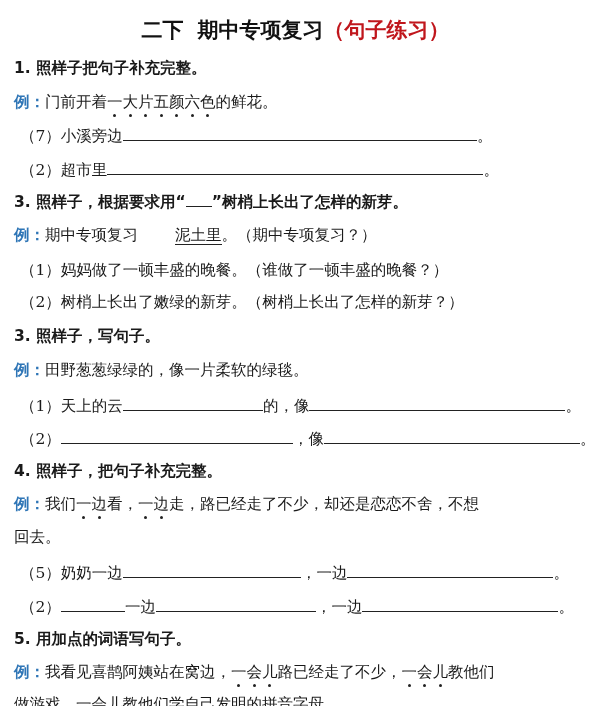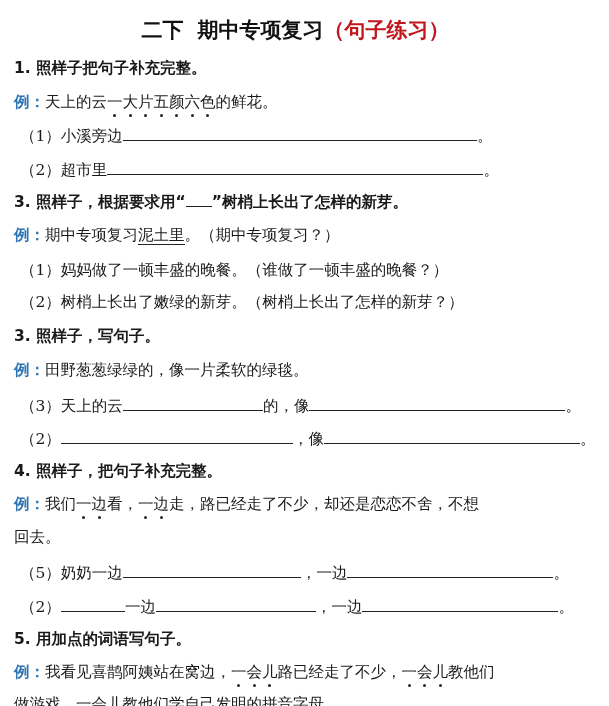--- a/index.html
+++ b/index.html
@@ -11,56 +11,56 @@
   .title .gap { display: inline-block; width: 14px; }
   .row { position: absolute; left: 0; width: 609px; white-space: nowrap; font-size: 15.5px; line-height: 20px; }
   .q { font-family: "DejaVu Sans", "Liberation Sans", sans-serif; font-weight: bold; font-size: 15.5px; left: 14px; }
   .ex { left: 14px; }
   .ex .lbl { color: #2e75b6; font-weight: bold; font-family: "DejaVu Sans", "Liberation Sans", sans-serif; }
   .sub { left: 20px; }
   .blank { display: inline-block; border-bottom: 1.5px solid #222; height: 16px; vertical-align: baseline; }
   .dot { position: relative; }
   .dot::after { content: ""; position: absolute; left: 50%; bottom: -6px; width: 3px; height: 3px;
                 margin-left: -1.5px; border-radius: 50%; background: #222; }
-  .ul { border-bottom: 1.5px solid #222; }
+  .ul { border-bottom: 1.5px solid #222; margin-left: 37px; }
   .qblank { display: inline-block; width: 26px; border-bottom: 1.5px solid #222; height: 14px; }
 </style>
 </head>
 <body>
 
 <div class="title">
   <span>二下</span><span class="gap"></span><span>期中专项复习</span><span class="red">（句子练习）</span>
 </div>
 
 <div class="row q" style="top:58px;">1. 照样子把句子补充完整。</div>
 <div class="row ex" style="top:92px;">
-  <span class="lbl">例：</span><span>天上的云</span><span class="dot-group" id="d1"><span class="dot">一</span><span class="dot">大</span><span class="dot">片</span><span class="dot">五</span><span class="dot">颜</span><span class="dot">六</span><span class="dot">色</span></span><span>的鲜花。</span>
+  <span class="lbl">例：</span><span>门前开着</span><span class="dot-group" id="d1"><span class="dot">一</span><span class="dot">大</span><span class="dot">片</span><span class="dot">五</span><span class="dot">颜</span><span class="dot">六</span><span class="dot">色</span></span><span>的鲜花。</span>
 </div>
 <div class="row sub" style="top:124px;">
-  <span>（1）小溪旁边</span><span class="blank" style="width:354px;"></span><span>。</span>
+  <span>（7）小溪旁边</span><span class="blank" style="width:354px;"></span><span>。</span>
 </div>
 <div class="row sub" style="top:158px;">
   <span>（2）超市里</span><span class="blank" style="width:376px;"></span><span>。</span>
 </div>
 
 <div class="row q" style="top:192px;">
   <span>3. 照样子，根据要求用“</span><span class="qblank"></span><span>”树梢上长出了怎样的新芽。</span>
 </div>
 <div class="row ex" style="top:225px;">
   <span class="lbl">例：</span><span>期中专项复习</span><span class="ul">泥土里</span><span>。（期中专项复习？）</span>
 </div>
 <div class="row sub" style="top:260px;">（1）妈妈做了一顿丰盛的晚餐。（谁做了一顿丰盛的晚餐？）</div>
 <div class="row sub" style="top:292px;">（2）树梢上长出了嫩绿的新芽。（树梢上长出了怎样的新芽？）</div>
 
 <div class="row q" style="top:326px;">3. 照样子，写句子。</div>
 <div class="row ex" style="top:360px;">
   <span class="lbl">例：</span><span>田野葱葱绿绿的，像一片柔软的绿毯。</span>
 </div>
 <div class="row sub" style="top:394px;">
-  <span>（3）天上的云</span><span class="blank" style="width:140px;"></span><span>的，像</span><span class="blank" style="width:256px;"></span><span>。</span>
+  <span>（1）天上的云</span><span class="blank" style="width:140px;"></span><span>的，像</span><span class="blank" style="width:256px;"></span><span>。</span>
 </div>
 <div class="row sub" style="top:427px;">
   <span>（2）</span><span class="blank" style="width:232px;"></span><span>，像</span><span class="blank" style="width:256px;"></span><span>。</span>
 </div>
 
 <div class="row q" style="top:461px;">4. 照样子，把句子补充完整。</div>
 <div class="row ex" style="top:494px;">
   <span class="lbl">例：</span><span>我们</span><span id="d4a"><span class="dot">一</span><span class="dot">边</span></span><span>看，</span><span id="d4b"><span class="dot">一</span><span class="dot">边</span></span><span>走，路已经走了不少，却还是恋恋不舍，不想</span>
 </div>
 <div class="row ex" style="top:527px;">回去。</div>

